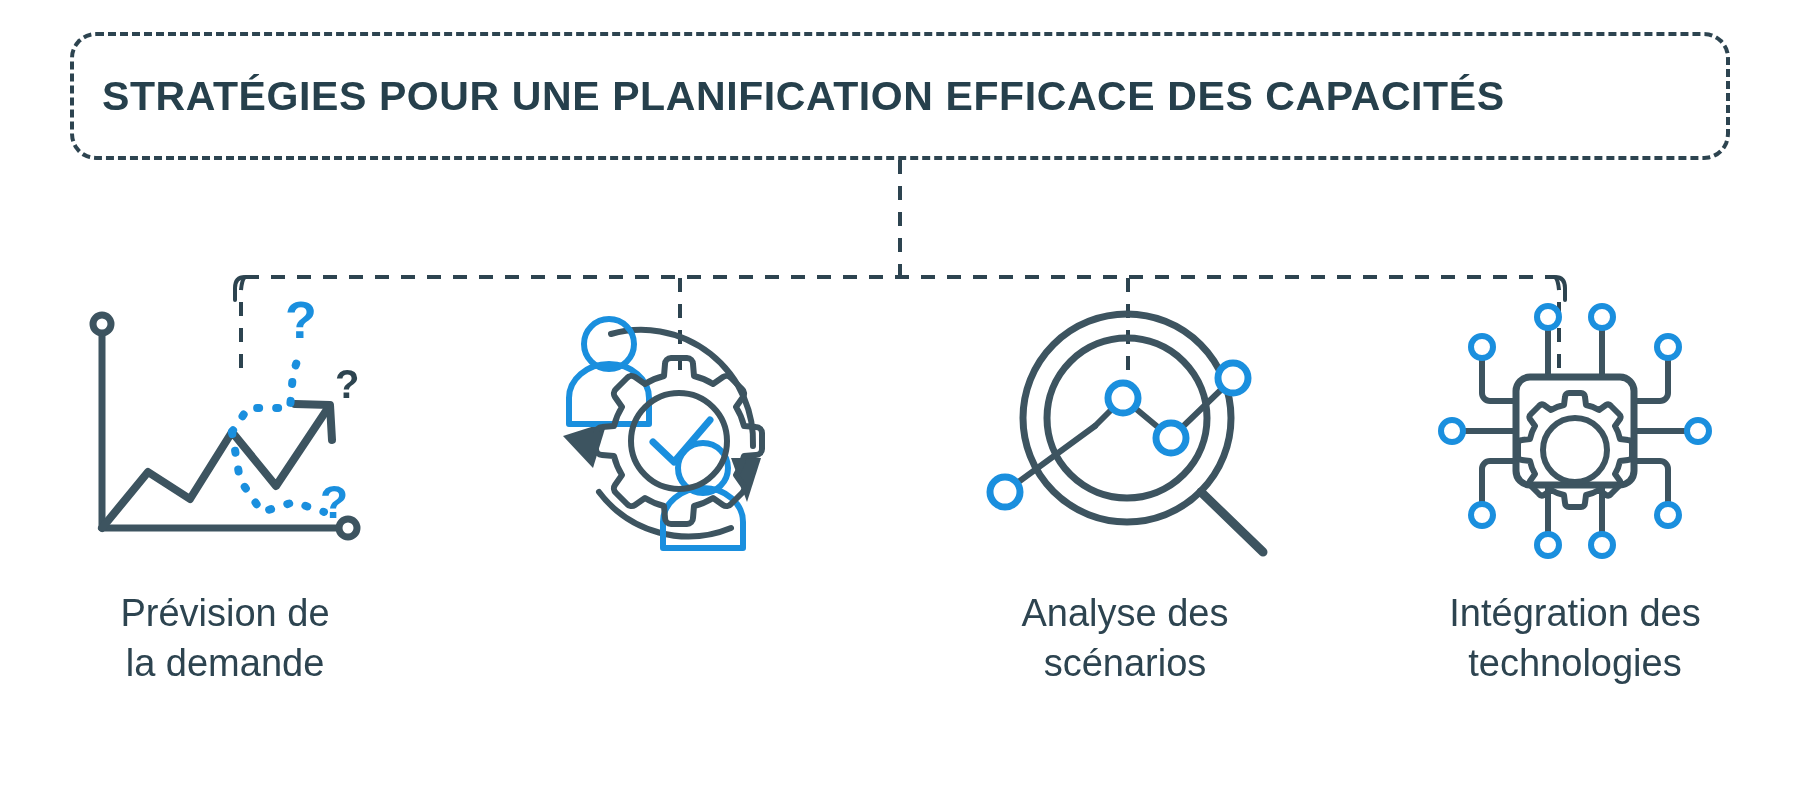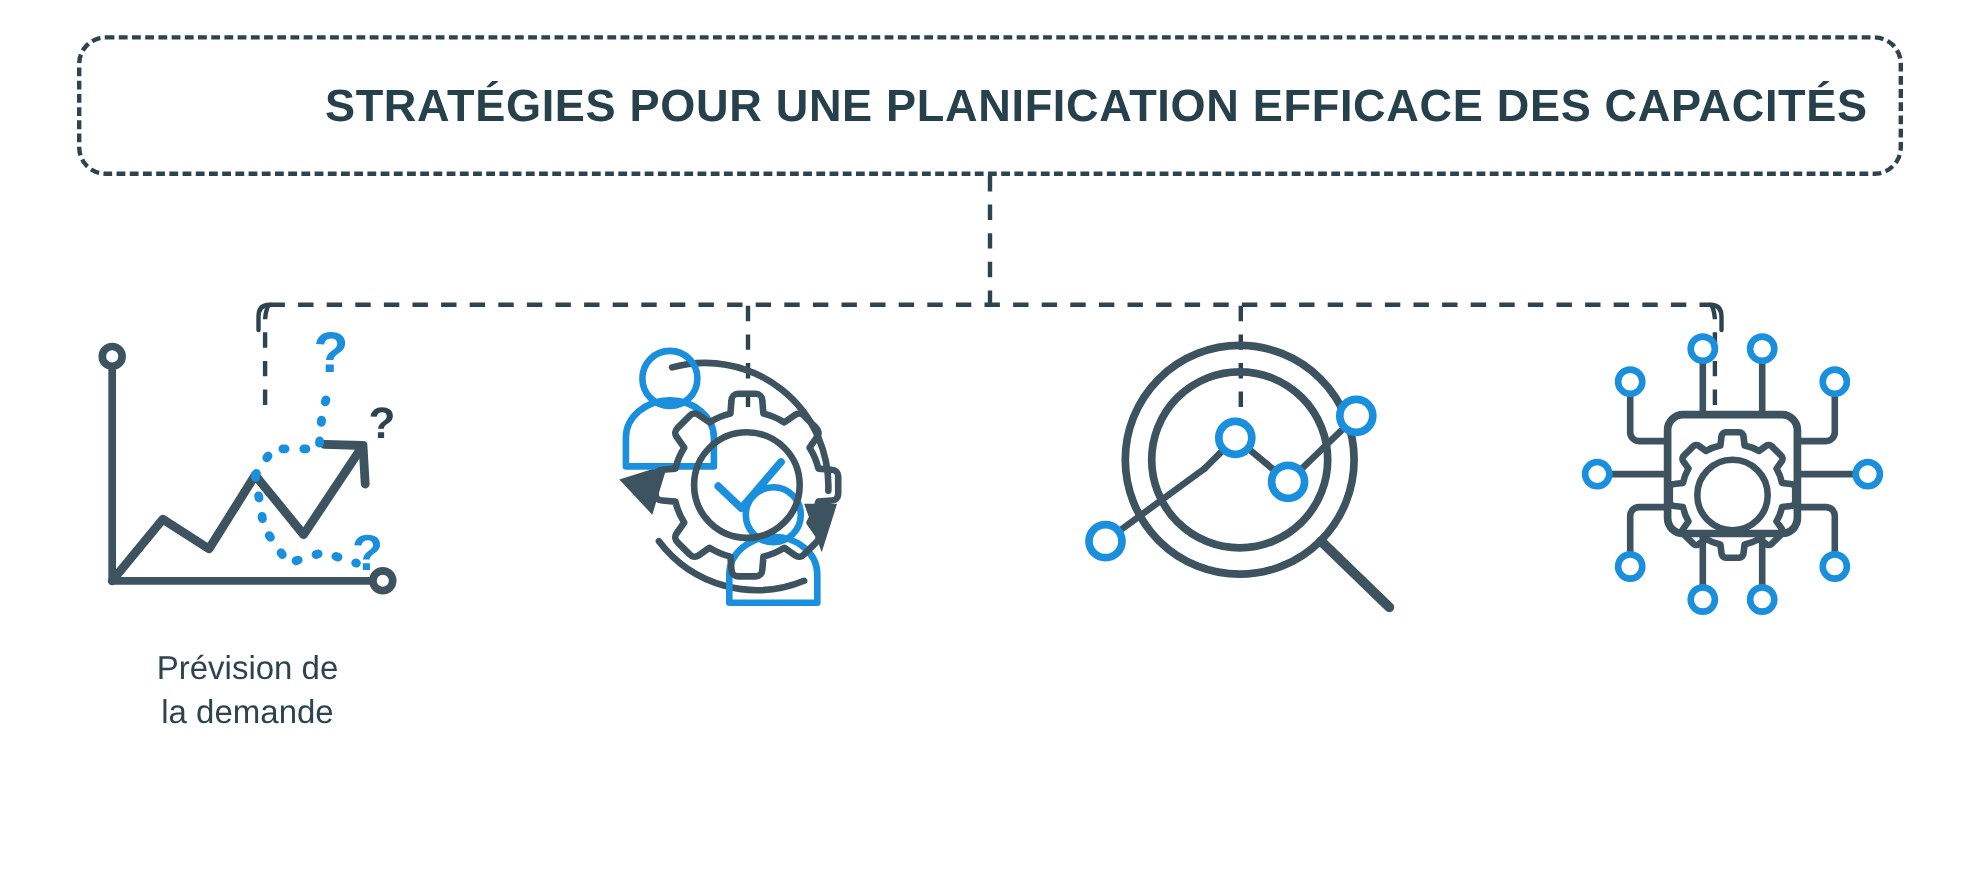--- a/index.html
+++ b/index.html
@@ -22,21 +22,21 @@
   .title-box {
     position: absolute;
     left: 70px;
     top: 32px;
     width: 1660px;
     height: 128px;
     border: 4px dashed #2d4450;
     border-radius: 26px;
     display: flex;
     align-items: center;
-    justify-content: flex-end;
+    justify-content: flex-start;
     padding: 0 28px;
   }
   .title-text {
     font-family: "Liberation Sans", sans-serif;
     font-weight: 700;
     font-size: 41px;
     letter-spacing: 0.6px;
     color: #26404c;
     text-align: center;
     white-space: nowrap;
@@ -73,21 +73,21 @@
     display: flex;
     align-items: center;
     justify-content: center;
   }
   .icon-wrap svg { display: block; overflow: visible; }
 
   .col-label {
     margin-top: 22px;
     font-family: "Liberation Sans", sans-serif;
     font-weight: 400;
-    font-size: 30px;
+    font-size: 38px;
     line-height: 1.32;
     color: #2d4450;
     text-align: center;
     width: 430px;
     white-space: pre-line;
   }
 </style>
 </head>
 <body>
 
@@ -236,20 +236,22 @@
           <circle cx="152" cy="122" r="80" fill="none" stroke="#3d5460" stroke-width="7"></circle>
 
           <path d="M226,196 L288,256" fill="none" stroke="#3d5460" stroke-width="9" stroke-linecap="round"></path>
 
           <circle cx="148" cy="102" r="15" fill="#ffffff" stroke="#1a8fde" stroke-width="7"></circle>
           <circle cx="196" cy="142" r="15" fill="#ffffff" stroke="#1a8fde" stroke-width="7"></circle>
           <circle cx="30" cy="196" r="15" fill="#ffffff" stroke="#1a8fde" stroke-width="7"></circle>
           <circle cx="258" cy="82" r="15" fill="#ffffff" stroke="#1a8fde" stroke-width="7"></circle>
         </svg>
       </div>
+      <div class="col-label">Analyse des
+scénarios</div>
     </div>
 
     <div class="column">
       <div class="icon-wrap">
         <svg width="270" height="260" viewBox="0 0 270 260">
 
           <g fill="none" stroke="#3d5460" stroke-width="6" stroke-linecap="round" stroke-linejoin="round">
 
             <path d="M108,26 L108,76"></path>
             <path d="M162,26 L162,76"></path>
@@ -308,16 +310,18 @@
             <circle cx="228" cy="46" r="11"></circle>
             <circle cx="12" cy="130" r="11"></circle>
             <circle cx="258" cy="130" r="11"></circle>
             <circle cx="42" cy="214" r="11"></circle>
             <circle cx="228" cy="214" r="11"></circle>
             <circle cx="108" cy="244" r="11"></circle>
             <circle cx="162" cy="244" r="11"></circle>
           </g>
         </svg>
       </div>
+      <div class="col-label">Intégration des
+technologies</div>
     </div>
 
   </div>
 </div>
 
 </body></html>

